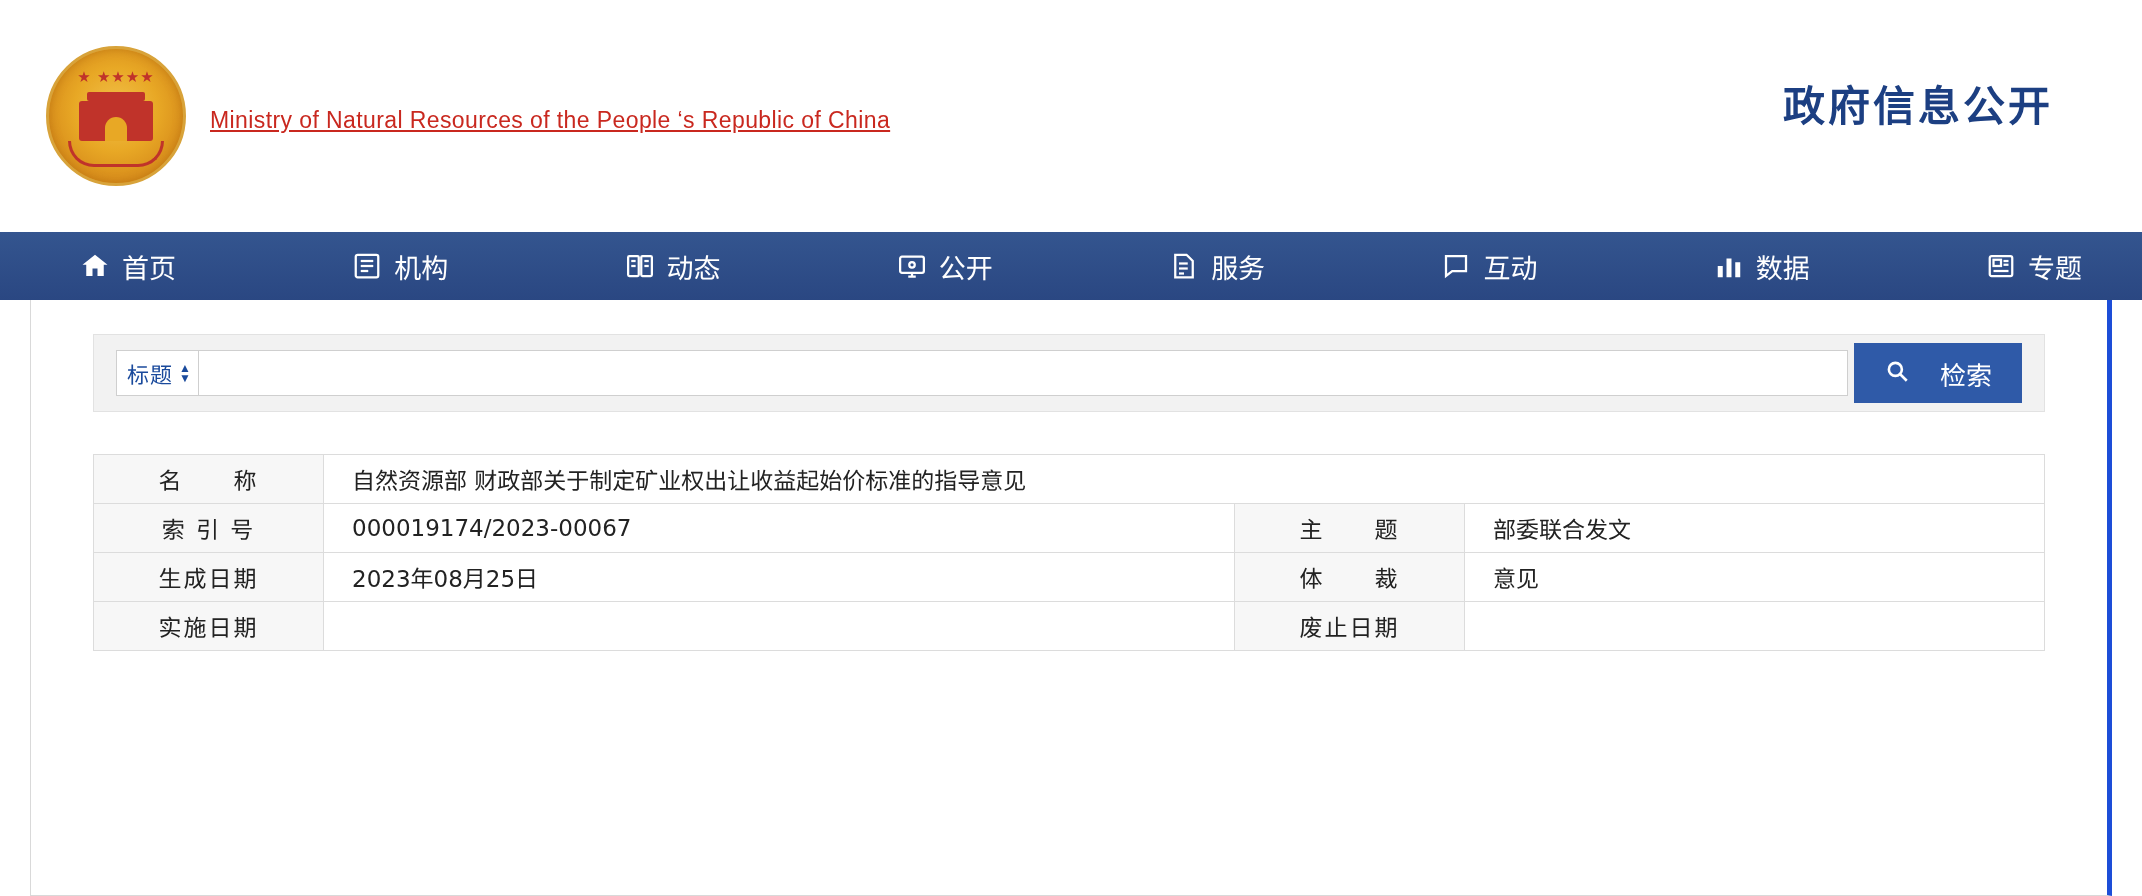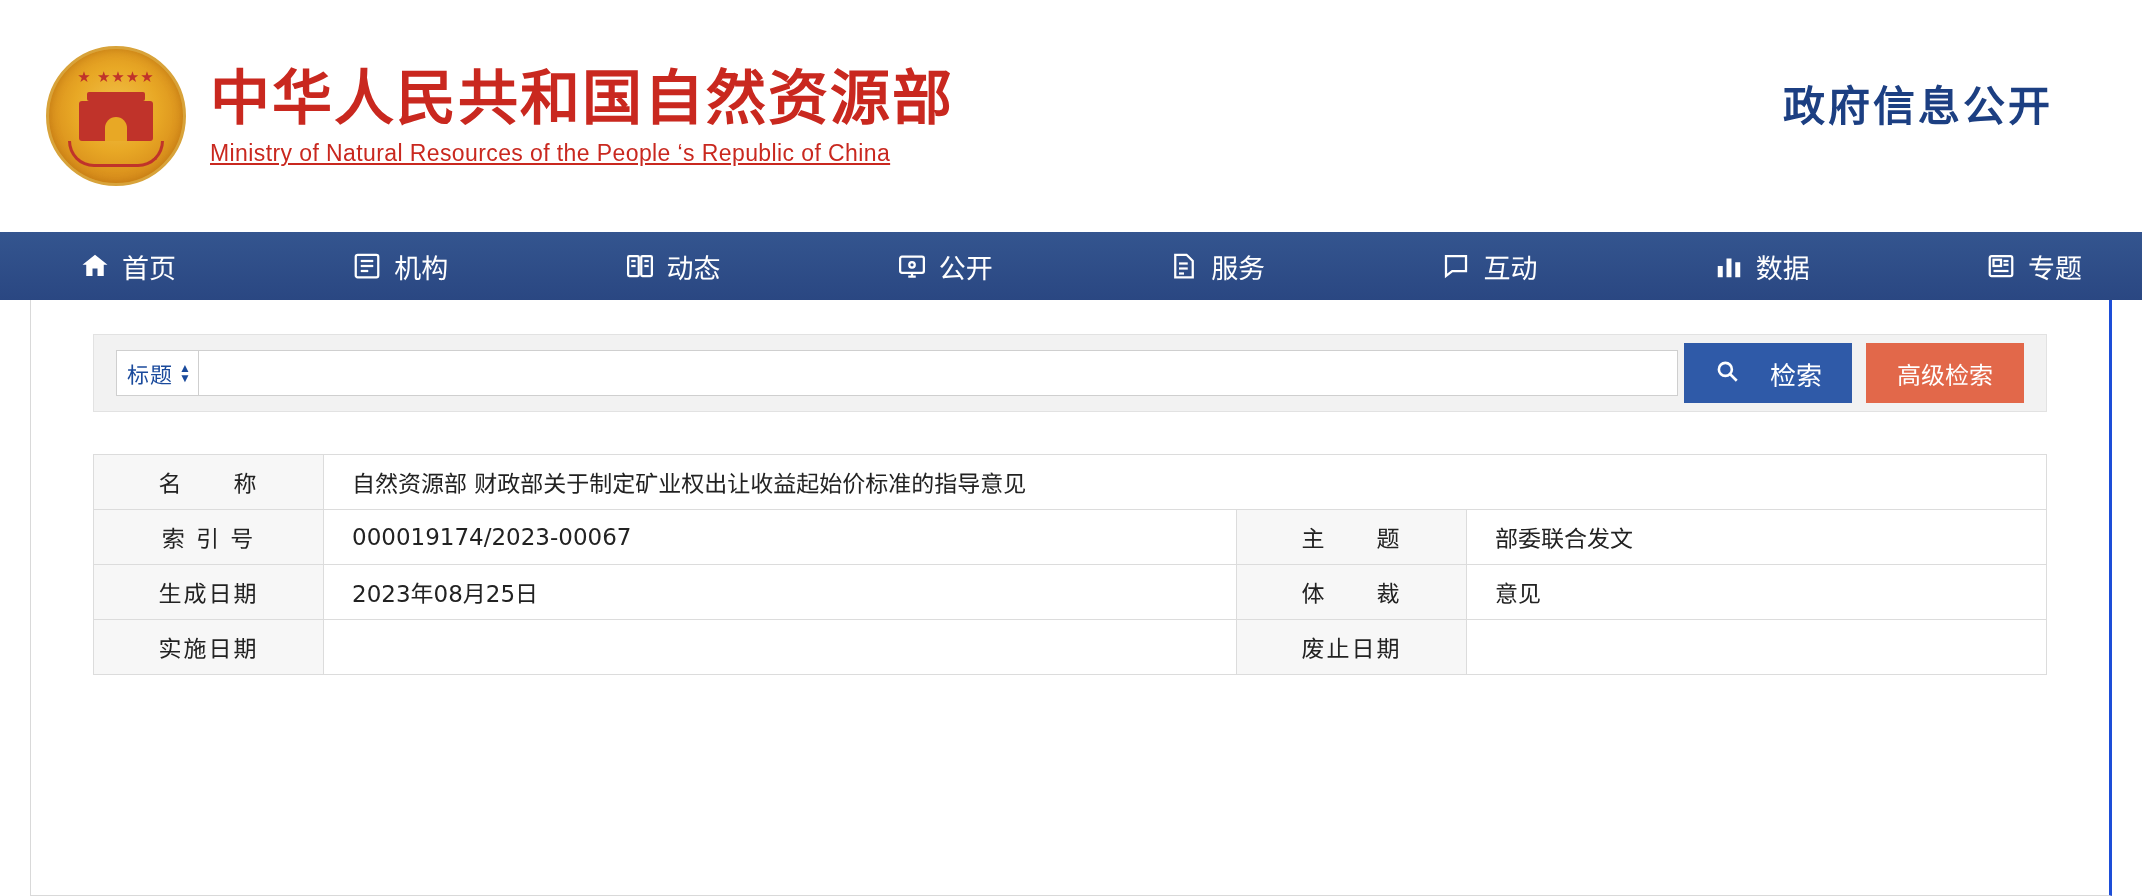--- a/index.html
+++ b/index.html
@@ -111,21 +111,21 @@
   .nav-icon { width: 30px; height: 30px; display: inline-block; flex: 0 0 auto; }
   .nav-icon svg { display: block; }
 
   
   .page {
     padding: 0 30px;
     background: #ffffff;
   }
   .content {
     border-left: 1px solid #d9d9d9;
-    border-right: 3px solid #1d4ed8;
+    border-right: 5px solid #1d4ed8;
     border-bottom: 1px solid #d9d9d9;
     min-height: 596px;
     padding: 34px 62px 0 62px;
     background: #ffffff;
   }
 
   
   .searchbar {
     background: #f2f2f2;
     border: 1px solid #e2e2e2;
@@ -203,21 +203,21 @@
   
   .info-table {
     margin-top: 42px;
     width: 100%;
     border-collapse: collapse;
     table-layout: fixed;
     font-family: "DejaVu Sans", "Liberation Sans", sans-serif;
   }
   .info-table td {
     border: 1px solid #dcdcdc;
-    height: 55px;
+    height: 49px;
     font-size: 23px;
     color: #222222;
     padding: 0 18px;
     vertical-align: middle;
   }
   .info-table td.lbl {
     background: #f7f7f7;
     text-align: center;
     color: #222222;
     width: 230px;
@@ -234,21 +234,20 @@
 <body>
 
 <div class="header">
   <div class="emblem">
     <div class="stars">★ ★★★★</div>
     <div class="gate"></div>
     <div class="wheat"></div>
   </div>
 
   <div class="title-block">
-    <div class="title-cn">中华人民共和国自然资源部</div>
     <div class="title-en">Ministry of Natural Resources of the People ‘s Republic of China</div>
   </div>
 
   <div class="header-right">政府信息公开</div>
 </div>
 
 <div class="nav">
 
   <div class="nav-item">
     <span class="nav-icon">
@@ -357,23 +356,20 @@
       </div>
       <input class="search-input" type="text" value="" placeholder="" style="">
       <button class="btn-search">
         <span class="nav-icon">
           <svg viewBox="0 0 24 24" width="26" height="26" fill="none" stroke="#ffffff" stroke-width="2.4">
             <circle cx="10.5" cy="10.5" r="6"></circle>
               <line x1="15.2" y1="15.2" x2="21" y2="21"></line>
           </svg>
         </span>
         <span>检索</span>
-      </button>
-      <button class="btn-adv">
-        <span>高级检索</span>
       </button>
     </div>
 
     <table class="info-table">
       <colgroup>
         <col style="width:230px">
           <col>
           <col style="width:230px">
           <col style="width:580px">
       </colgroup>

